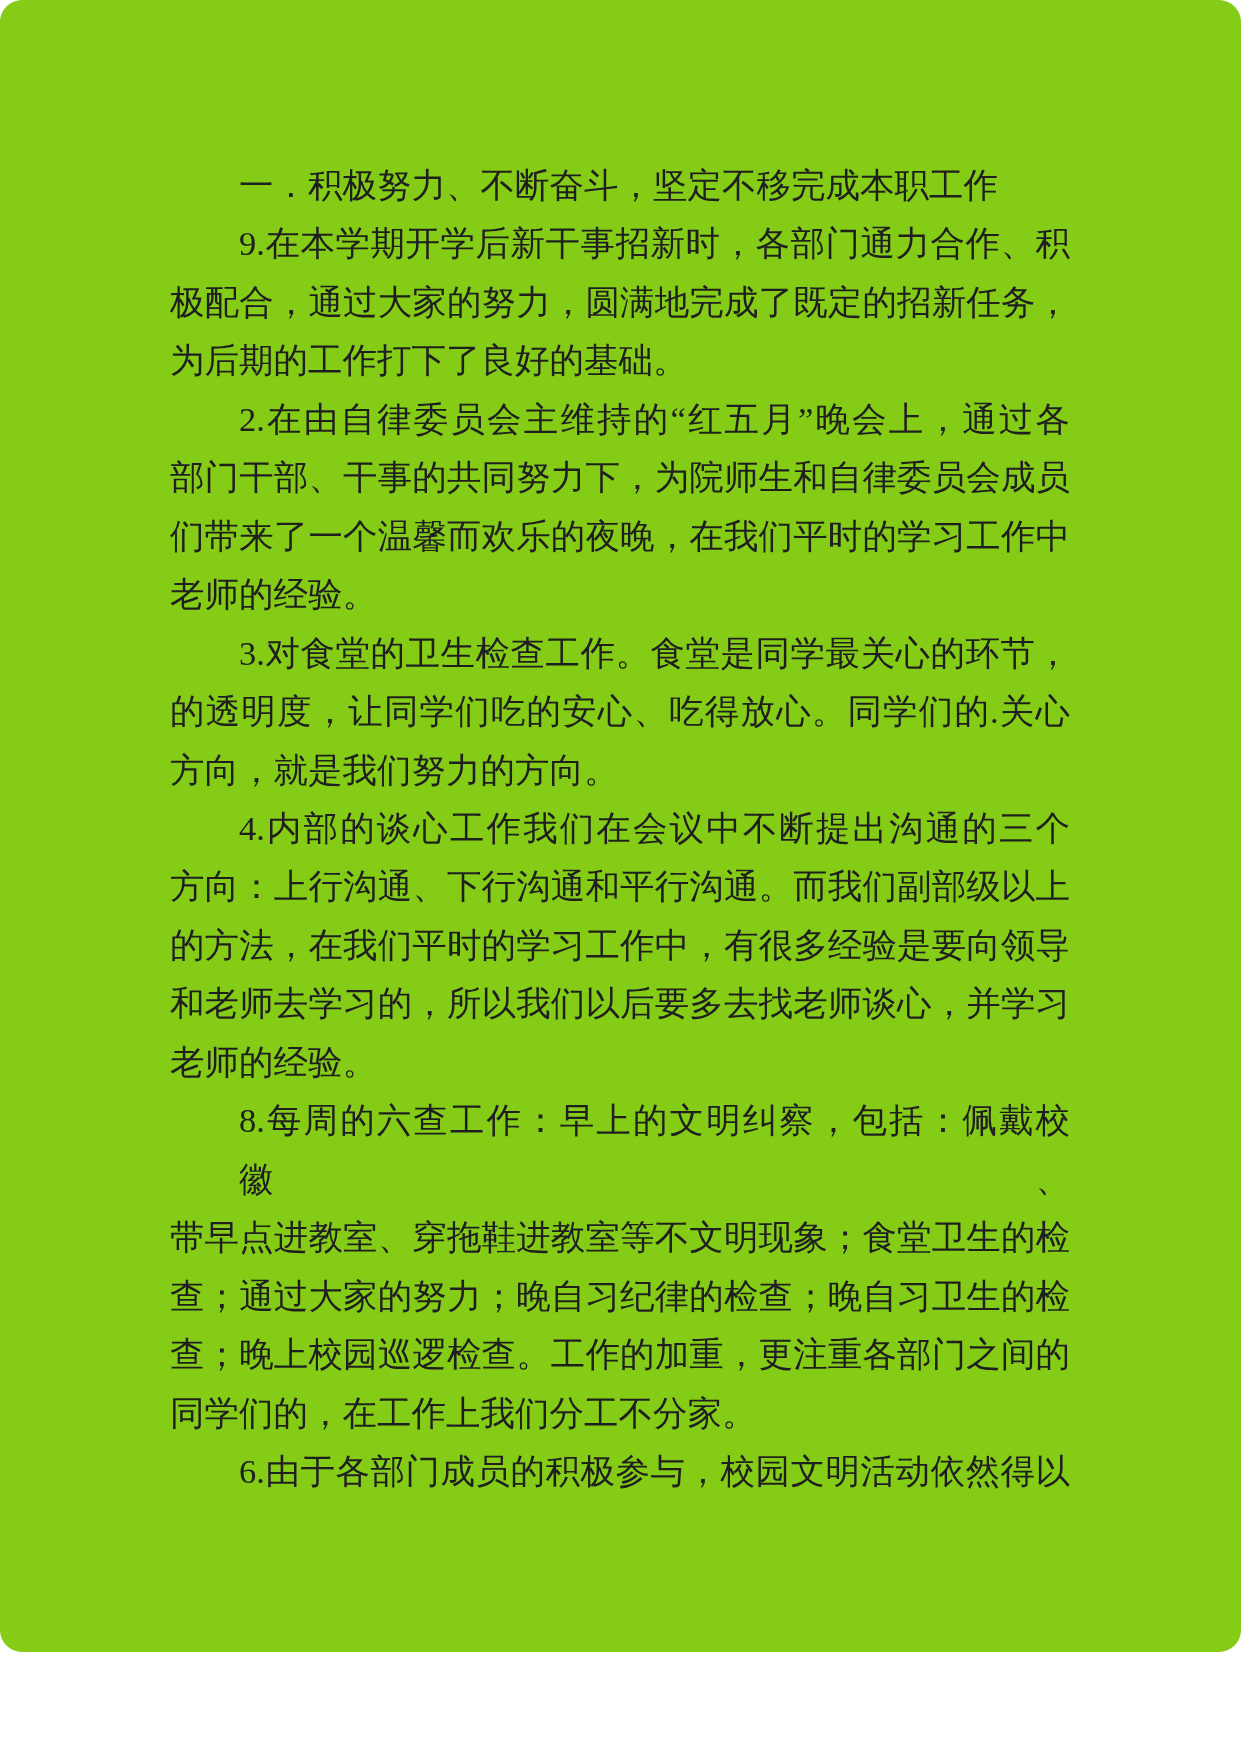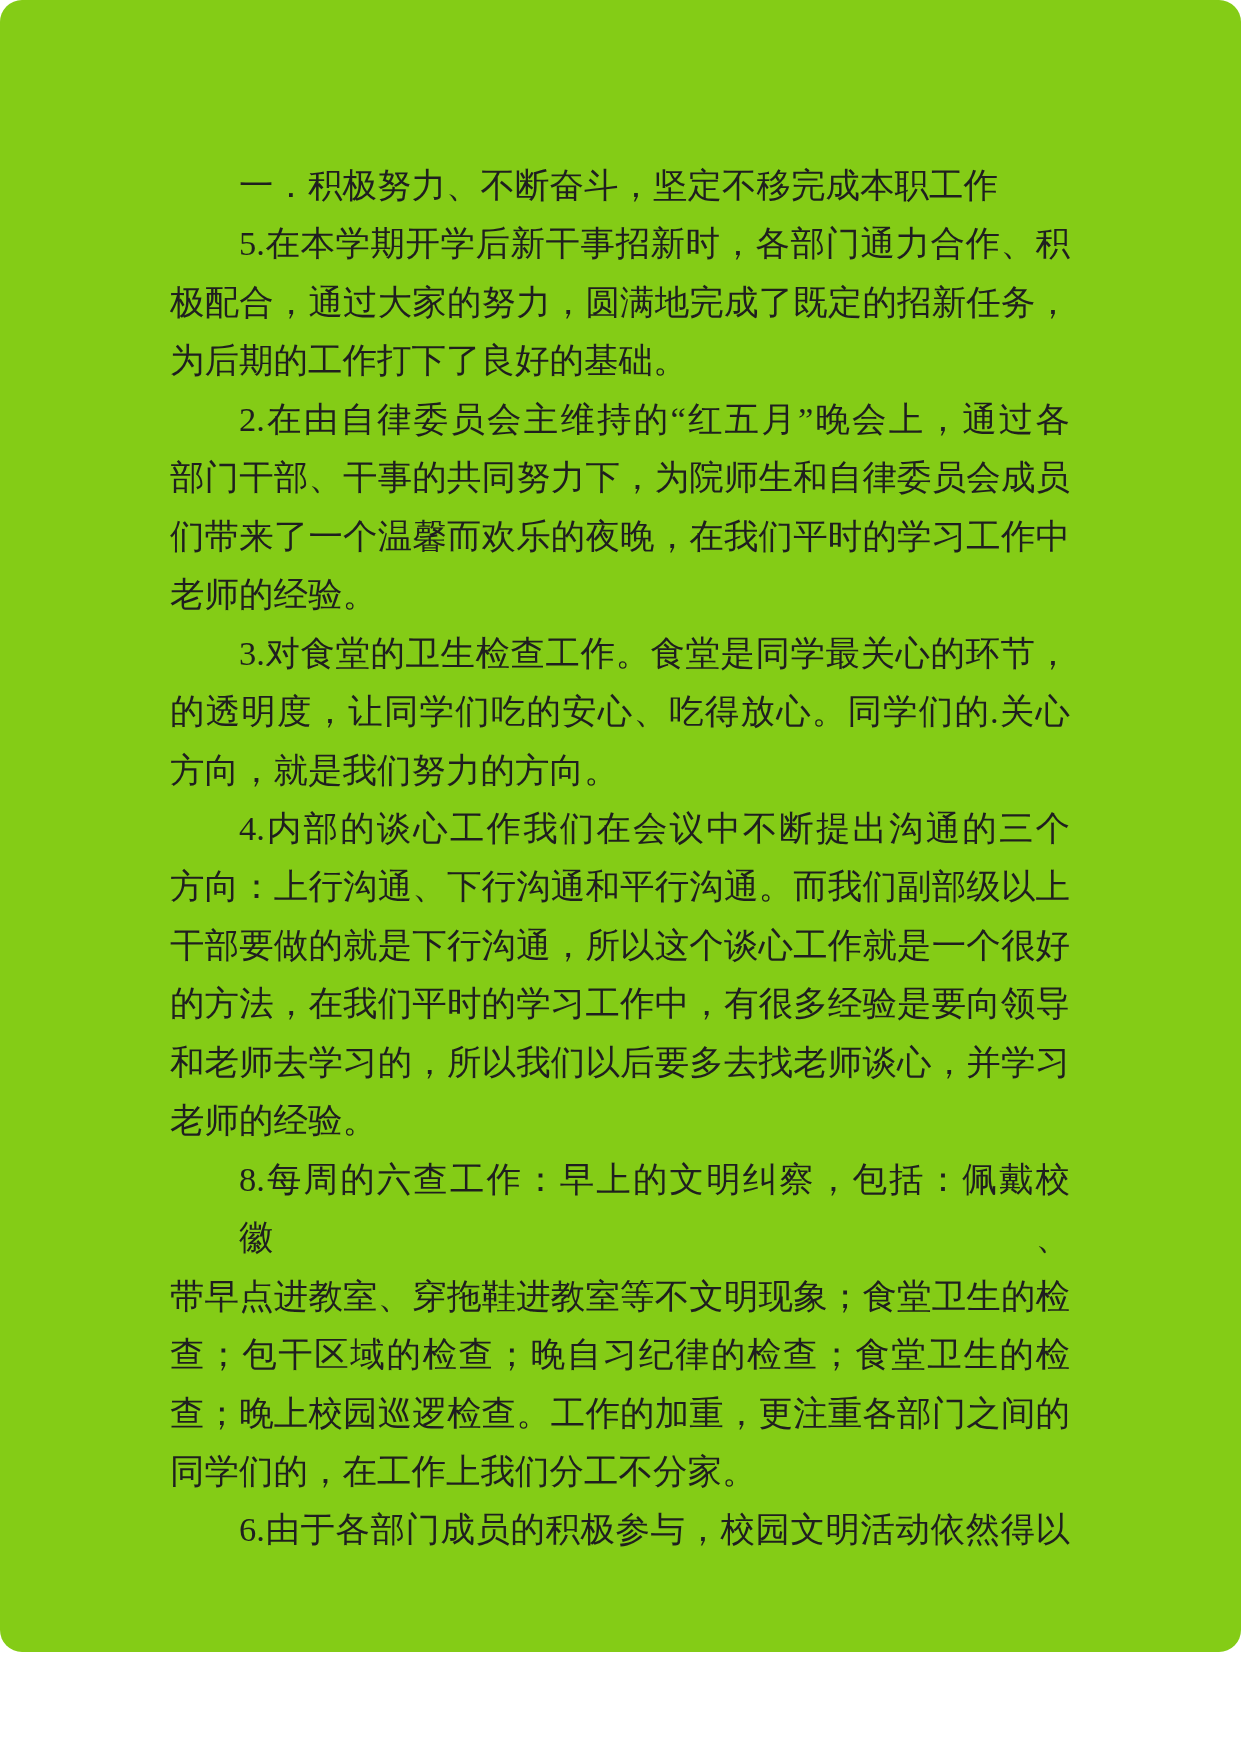--- a/index.html
+++ b/index.html
@@ -34,42 +34,41 @@
   .line.short { text-align: left; }
 </style>
 </head>
 <body>
 
 <div class="page">
   <div class="doc-body">
 
     <div class="line first short">一．积极努力、不断奋斗，坚定不移完成本职工作</div>
 
-    <div class="line first justify">5.在本学期开学后新干事招新时，各部门通力合作、积</div>
+    <div class="line first justify">9.在本学期开学后新干事招新时，各部门通力合作、积</div>
     <div class="line justify">极配合，通过大家的努力，圆满地完成了既定的招新任务，</div>
     <div class="line short">为后期的工作打下了良好的基础。</div>
 
     <div class="line first justify">2.在由自律委员会主维持的“红五月”晚会上，通过各</div>
     <div class="line justify">部门干部、干事的共同努力下，为院师生和自律委员会成员</div>
     <div class="line justify">们带来了一个温馨而欢乐的夜晚，在我们平时的学习工作中</div>
     <div class="line short">老师的经验。</div>
 
     <div class="line first justify">3.对食堂的卫生检查工作。食堂是同学最关心的环节，</div>
     <div class="line justify">的透明度，让同学们吃的安心、吃得放心。同学们的.关心</div>
     <div class="line short">方向，就是我们努力的方向。</div>
 
     <div class="line first justify">4.内部的谈心工作我们在会议中不断提出沟通的三个</div>
     <div class="line justify">方向：上行沟通、下行沟通和平行沟通。而我们副部级以上</div>
-    <div class="line justify">干部要做的就是下行沟通，所以这个谈心工作就是一个很好</div>
     <div class="line justify">的方法，在我们平时的学习工作中，有很多经验是要向领导</div>
     <div class="line justify">和老师去学习的，所以我们以后要多去找老师谈心，并学习</div>
     <div class="line short">老师的经验。</div>
 
     <div class="line first justify">8.每周的六查工作：早上的文明纠察，包括：佩戴校徽、</div>
     <div class="line justify">带早点进教室、穿拖鞋进教室等不文明现象；食堂卫生的检</div>
-    <div class="line justify">查；包干区域的检查；晚自习纪律的检查；食堂卫生的检</div>
+    <div class="line justify">查；通过大家的努力；晚自习纪律的检查；晚自习卫生的检</div>
     <div class="line justify">查；晚上校园巡逻检查。工作的加重，更注重各部门之间的</div>
     <div class="line short">同学们的，在工作上我们分工不分家。</div>
 
     <div class="line first justify">6.由于各部门成员的积极参与，校园文明活动依然得以</div>
 
   </div>
 </div>
 
 </body></html>

